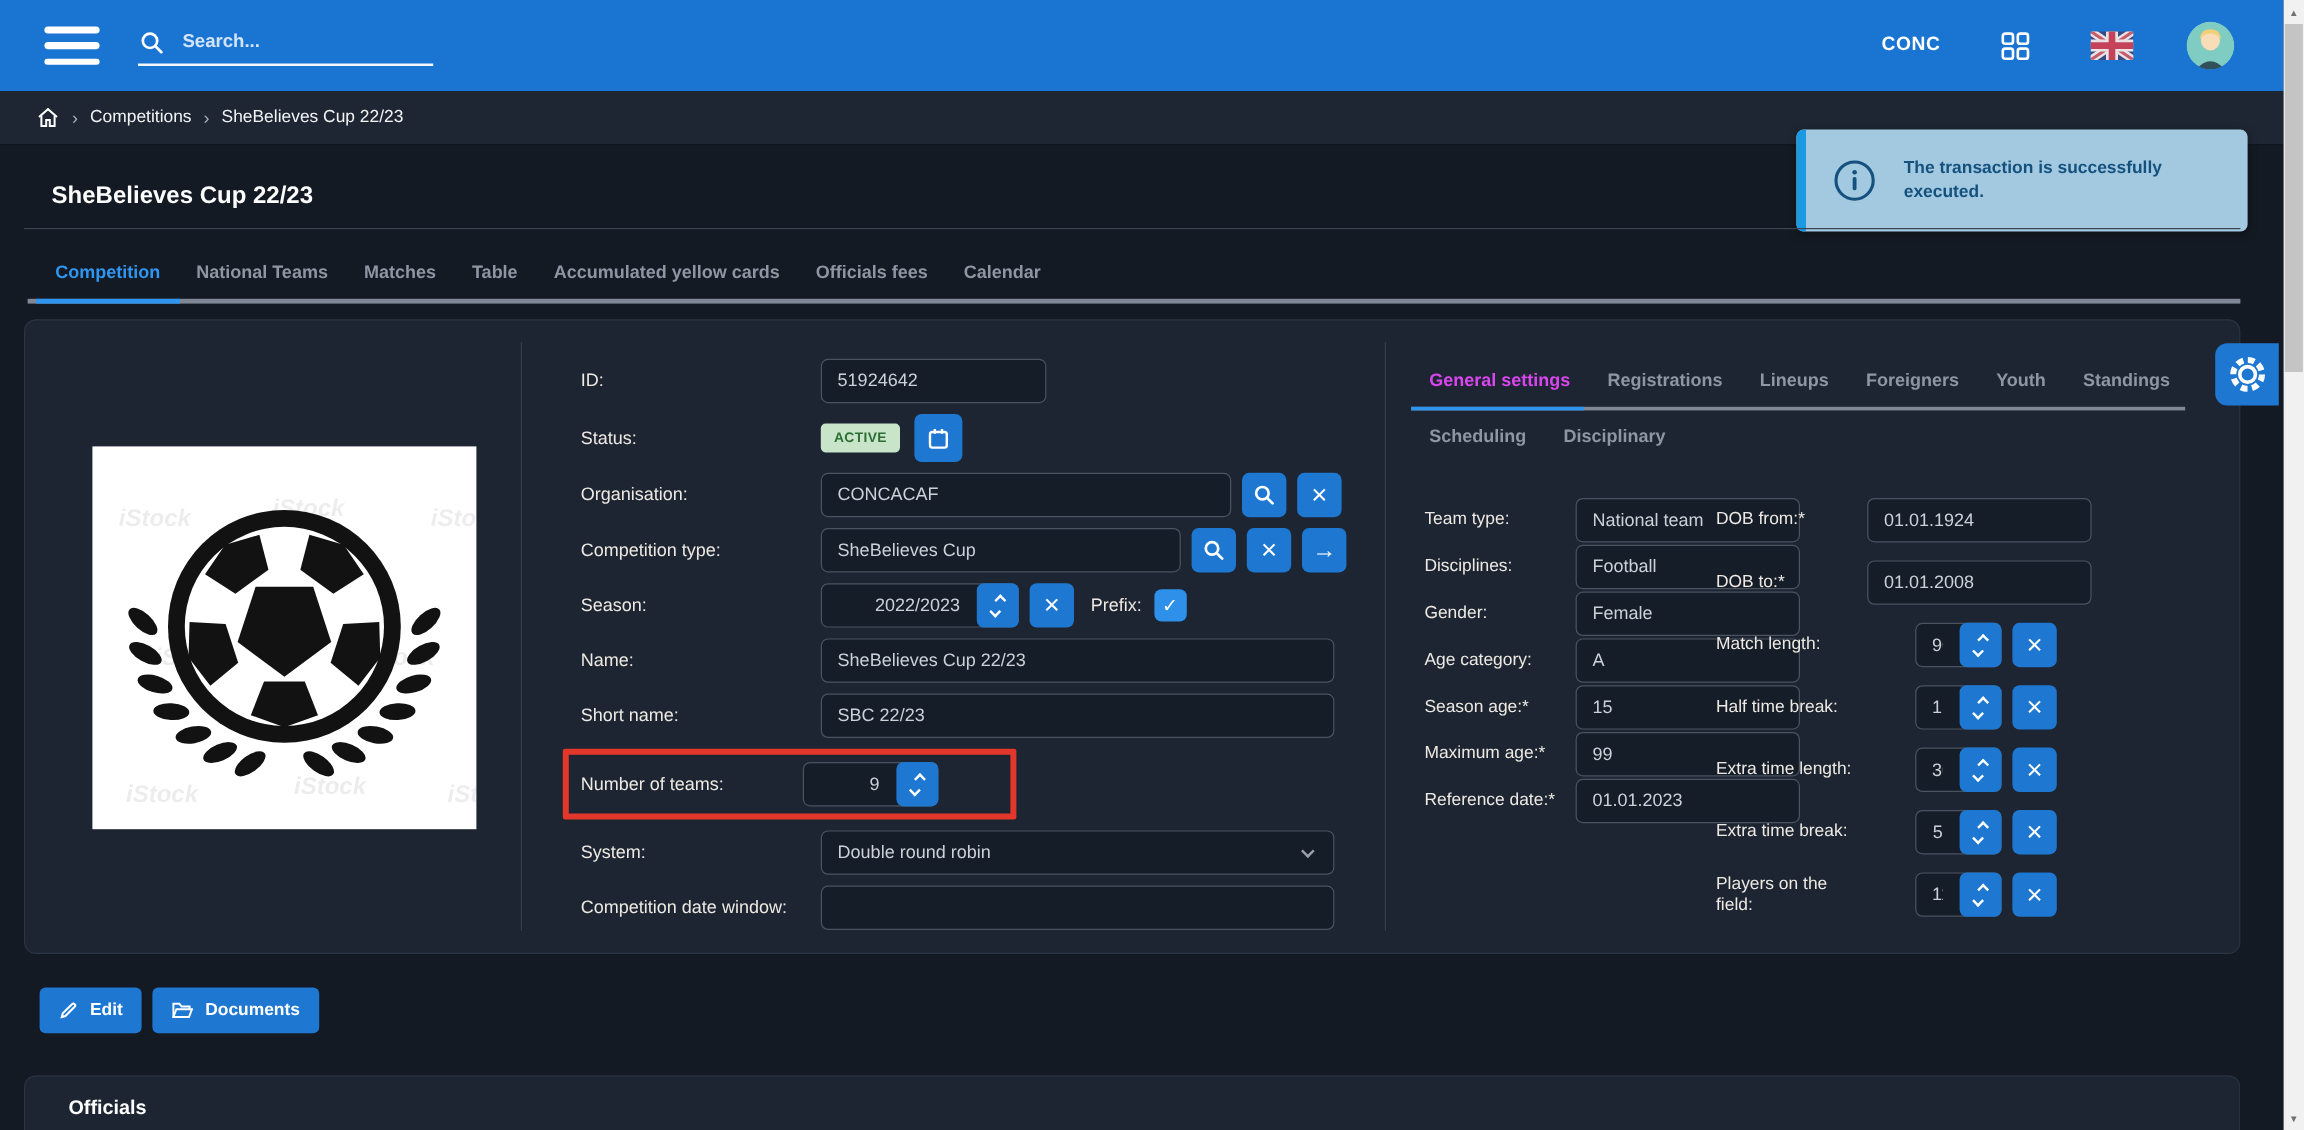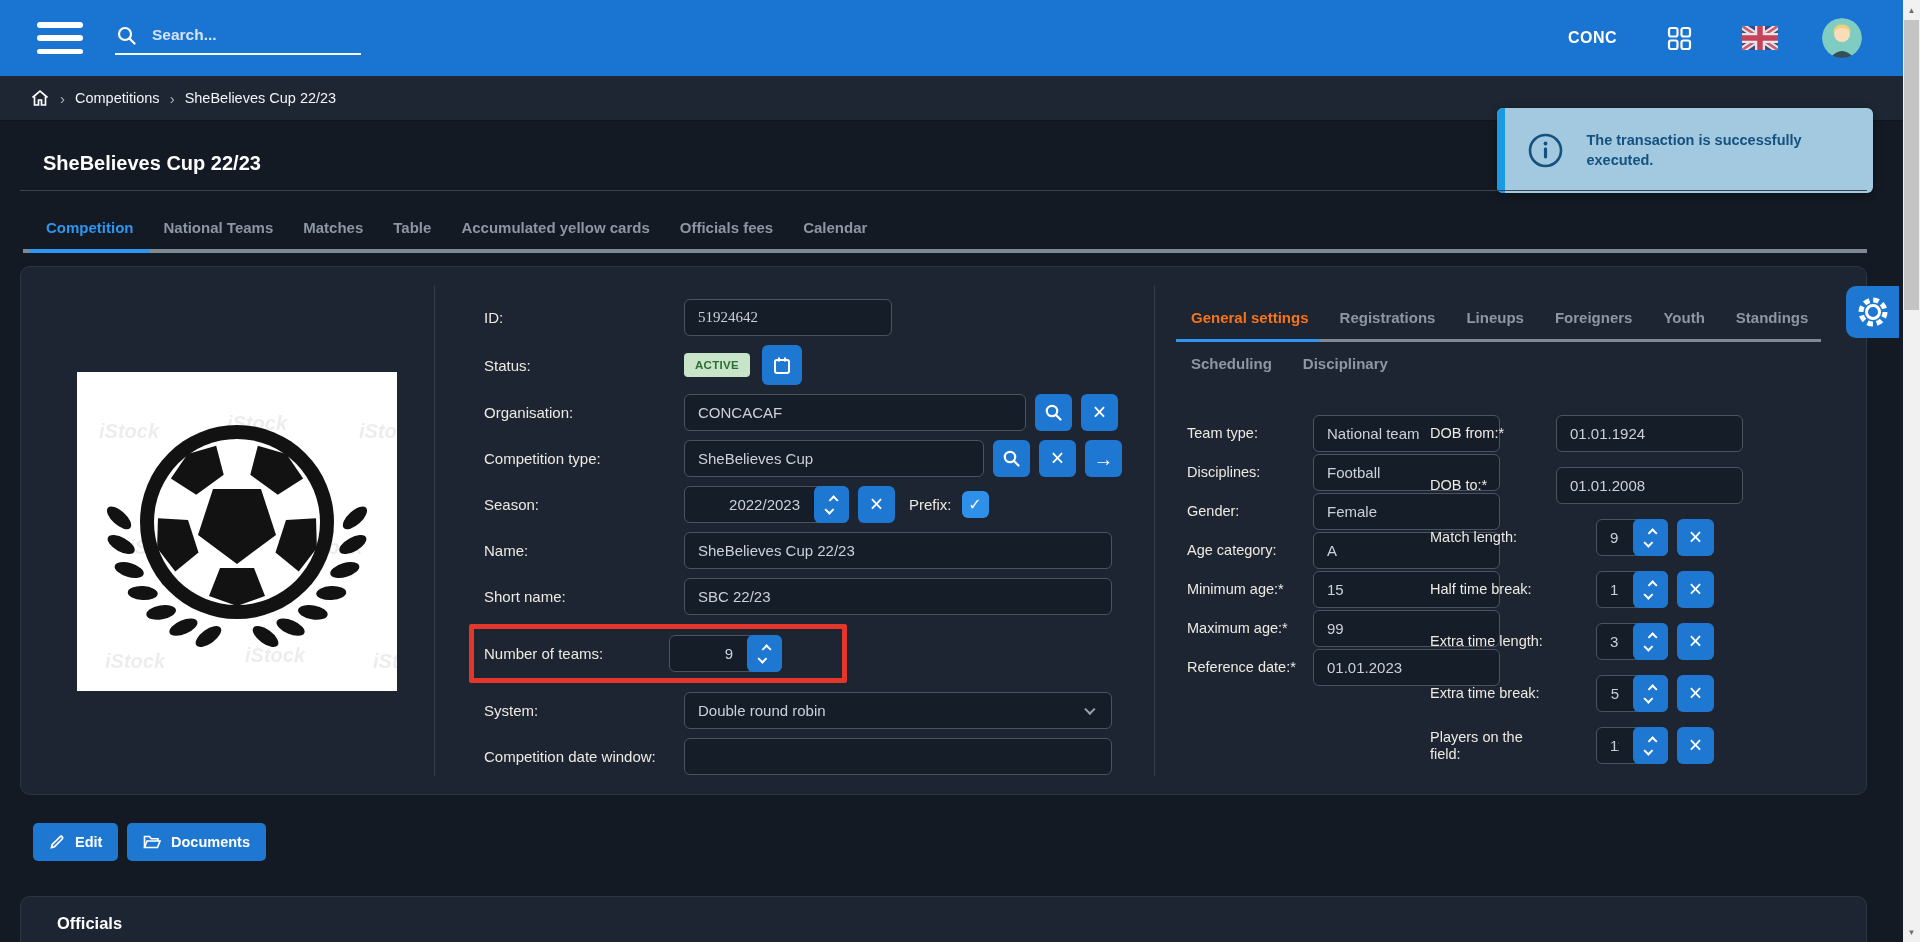--- a/index.html
+++ b/index.html
@@ -61,21 +61,21 @@
 
   .logo { position:absolute; left:56px; top:105px; width:320px; height:319px; background:#fff; }
 
   
   .form { position:absolute; left:440px; top:32px; width:680px;
           display:flex; flex-direction:column; gap:9px; }
   .frow { display:flex; align-items:center; min-height:37px; padding-left:23px; }
   .flabel { width:200px; flex:0 0 auto; font-size:15px; color:#eee9e2; }
   .input { height:37px; background:#151d29; border:1px solid #4a5461; border-radius:6px;
            color:#ccd1d8; font-size:15px; padding:0 13px; outline:none; }
-  .w-id { width:208px;font-family:Liberation Serif, serif; } .w-org { width:342px; } .w-ct { width:300px; }
+  .w-id { width:188px; } .w-org { width:342px; } .w-ct { width:300px; }
   .w-wide { width:428px; } .w-season { width:165px; } .w-team { width:113px; }
   .sqbtn { width:37px; height:37px; margin-left:9px; background:#1e78d2; border:none;
            border-radius:6px; color:#fff; display:flex; align-items:center; justify-content:center;
            cursor:pointer; flex:0 0 auto; }
   .sqbtn .x { font-size:23px; line-height:1; font-weight:normal; }
   .sqbtn .arr { font-size:20px; line-height:1; }
   .badge { background:#c8e5ca; color:#2c6e33; font-size:11.5px; font-weight:bold;
            padding:6px 11px; border-radius:4px; letter-spacing:.3px; }
   .numwrap { position:relative; display:inline-block; height:37px; }
   .numwrap input { width:100%; text-align:right; padding-right:48px; }
@@ -92,21 +92,21 @@
   .hl-row { border:5px solid #e3372b; border-radius:2px; margin-left:8px; padding:6px 40px 6px 10px;
             display:flex; align-items:center; width:378px; }
   .hl-row .flabel { width:185px; }
   .selwrap { position:relative; display:inline-block; }
   .selwrap .caret { position:absolute; right:16px; top:14px; }
 
   
   .settings-tabs1 { position:absolute; left:1170px; top:42px; display:flex; gap:31px; }
   .settings-tabs2 { position:absolute; left:1170px; top:88px; display:flex; gap:31px; }
   .stab { font-size:15px; font-weight:bold; color:#8e96a3; cursor:pointer; white-space:nowrap; }
-  .stab.active { color:#f97316; }
+  .stab.active { color:#d946ef; }
   .sline-gray { position:absolute; left:1155px; top:72px; width:645px; height:3px; background:#7f8894; }
   .sline-blue { position:absolute; left:1155px; top:72px; width:144px; height:3px; background:#2e96f0; }
   .scolA { position:absolute; left:1166px; top:148px; width:330px;
            display:flex; flex-direction:column; gap:2px; }
   .scolB { position:absolute; left:1409px; top:148px; width:345px;
            display:flex; flex-direction:column; gap:15px; }
   .srow { display:flex; align-items:center; min-height:37px; }
   .slabel { width:126px; flex:0 0 auto; font-size:14.5px; color:#eee9e2; line-height:1.15; padding-right:6px; }
   .s-input { width:187px; }
   .w-num { width:112px;padding-left:40px; }
@@ -395,21 +395,21 @@
     </div>
     <div class="srow">
       <span class="slabel">Gender:</span>
       <input class="input s-input" readonly="" value="Female" style="">
     </div>
     <div class="srow">
       <span class="slabel">Age category:</span>
       <input class="input s-input" readonly="" value="A" style="">
     </div>
     <div class="srow">
-      <span class="slabel">Minimum age:*</span>
+      <span class="slabel">Season age:*</span>
       <input class="input s-input" readonly="" value="15" style="">
     </div>
     <div class="srow">
       <span class="slabel">Maximum age:*</span>
       <input class="input s-input" readonly="" value="99" style="">
     </div>
     <div class="srow">
       <span class="slabel">Reference date:*</span>
       <input class="input s-input" readonly="" value="01.01.2023" style="">
     </div>

